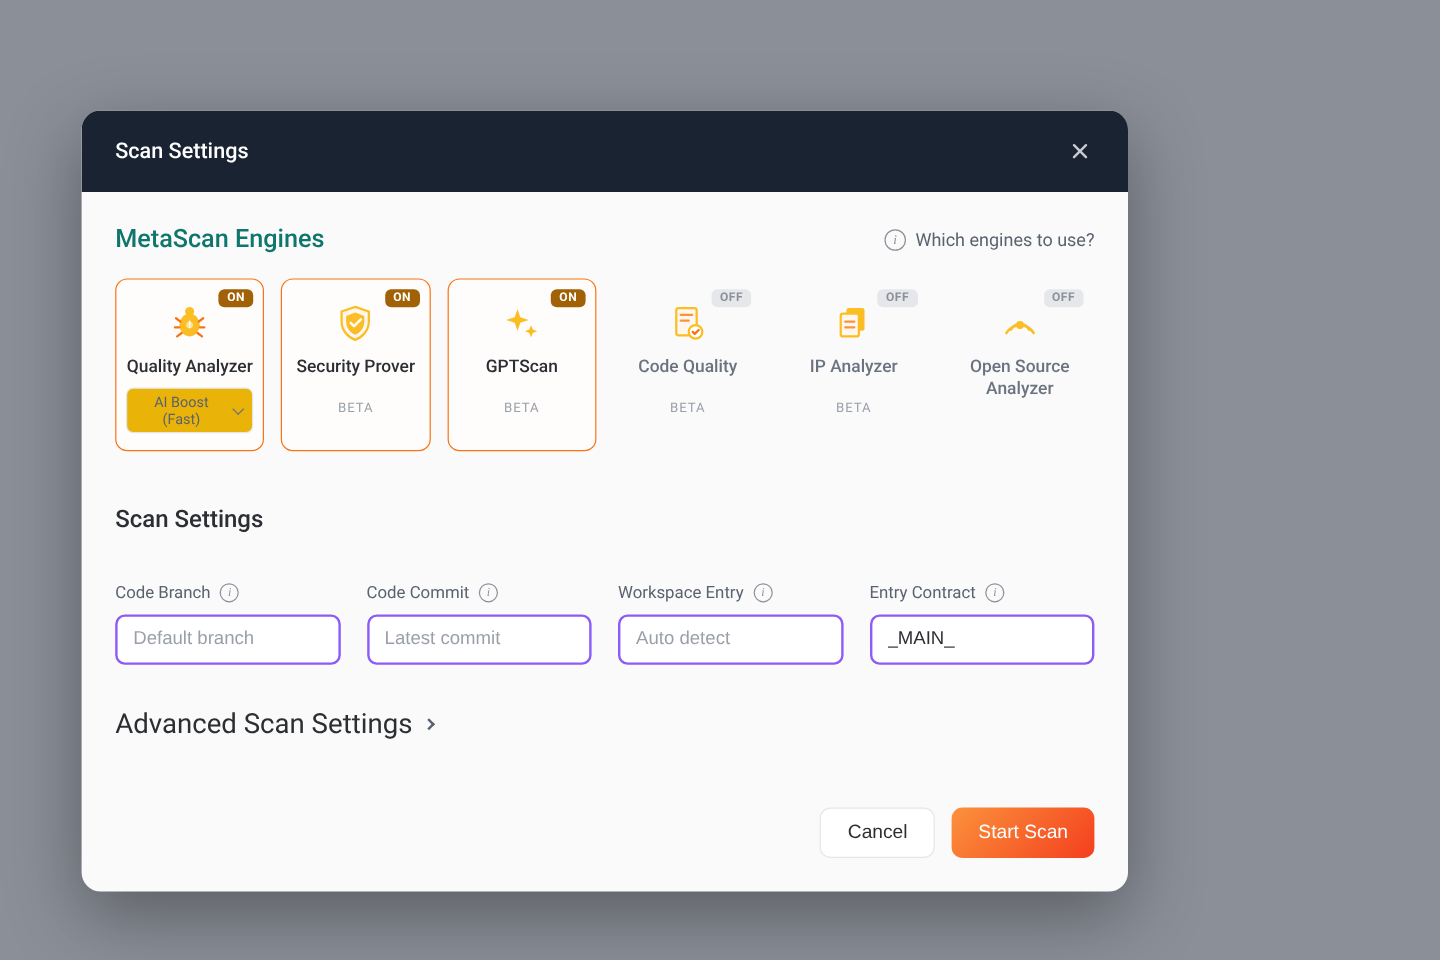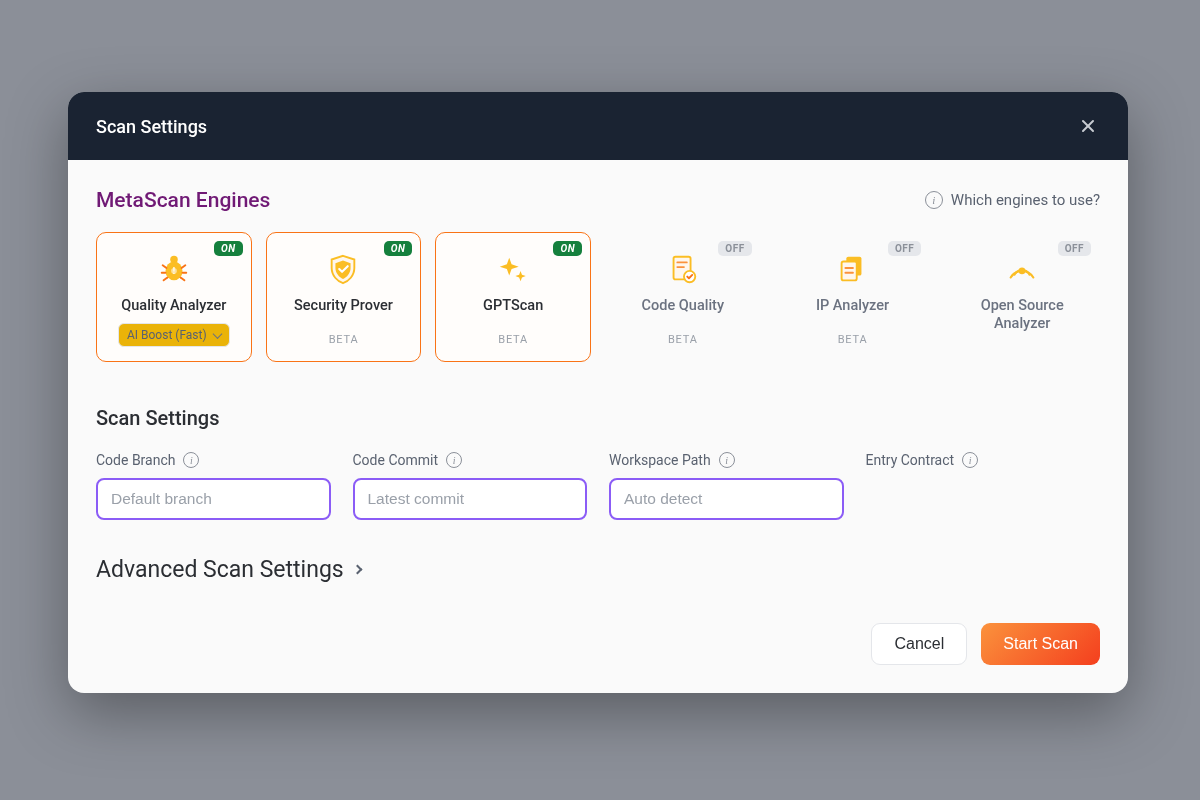--- a/index.html
+++ b/index.html
@@ -8,21 +8,21 @@
     background: #8b8f98;
     width: 1200px;
     height: 800px;
     position: relative;
     overflow: hidden;
   }
   .modal {
     position: absolute;
     left: 68px;
     top: 92px;
-    width: 1060px;
+    width: 872px;
     background: #fafafa;
     border-radius: 16px;
     overflow: hidden;
     box-shadow: 0 20px 60px rgba(0,0,0,0.35);
   }
   .modal-header {
     background: #1a2332;
     color: #fff;
     padding: 22px 28px;
     display: flex;
@@ -33,21 +33,21 @@
   .close-btn {
     background: none; border: none; cursor: pointer;
     color: #c8ccd2; font-size: 18px; width: 24px; height: 24px;
     display: flex; align-items: center; justify-content: center;
   }
   .modal-body { padding: 28px 28px 0 28px; }
   .section-row {
     display: flex; justify-content: space-between; align-items: center;
     margin-bottom: 20px;
   }
-  .section-title { font-size: 21px; font-weight: 500; color: #701a75; }
+  .section-title { font-size: 21px; font-weight: 500; color: #0f766e; }
   .help-link {
     display: inline-flex; align-items: center; gap: 8px;
     color: #5a6270; font-size: 15px; cursor: pointer;
   }
   .info-icon {
     width: 18px; height: 18px; border: 1.5px solid #8b9099;
     border-radius: 50%; display: inline-flex; align-items: center;
     justify-content: center; font-size: 11px; color: #8b9099; font-style: italic;
     font-family: Georgia, serif;
   }
@@ -62,21 +62,21 @@
     display: flex; flex-direction: column; align-items: center;
     min-height: 116px; background: #fff;
   }
   .engine-card.active { border-color: #f97316; background: #fffdfb; }
   .engine-card.inactive { border-color: transparent; background: transparent; }
   .badge {
     position: absolute; top: 8px; right: 8px;
     font-size: 10px; font-weight: 700; letter-spacing: .5px;
     padding: 2px 7px; border-radius: 5px;
   }
-  .badge.on { background: #15803d; color: #fff; font-style: italic; }
+  .badge.on { background: #a16207; color: #fff; }
   .badge.off { background: #e5e7eb; color: #8b9099; }
   .engine-icon { width: 36px; height: 36px; margin: 2px 0 10px; display:flex; align-items:center; justify-content:center; }
   .engine-name { font-size: 14.5px; color: #2b2e33; font-weight: 500; line-height: 1.25; }
   .engine-card.inactive .engine-name { color: #6b7280; }
   .engine-sub { font-size: 11px; color: #9aa0a9; letter-spacing: .8px; margin-top: 18px; }
   .boost-select {
     margin-top: 8px; font-size: 12px; color: #5a6270;
     border: 1px solid #e4e6ea; background: #eab308;
     border-radius: 6px; padding: 4px 22px 4px 8px; cursor: pointer;
     position: relative; display: inline-flex; align-items:center;
@@ -84,21 +84,21 @@
   .boost-select::after {
     content: ""; position: absolute; right: 8px; top: 50%;
     width: 6px; height: 6px; border-right: 1.5px solid #6b7280;
     border-bottom: 1.5px solid #6b7280; transform: translateY(-65%) rotate(45deg);
   }
   .settings-group { margin-bottom: 36px; }
   .settings-title { font-size: 20px; font-weight: 500; color: #2b2e33; margin-bottom: 22px; }
   .fields { display: grid; grid-template-columns: repeat(4,1fr); gap: 22px; }
   .field-label {
     display: flex; align-items: center; gap: 8px;
-    font-size: 14px; color: #5a6270; margin-bottom: 10px;
+    font-size: 14px; color: #5a6270; margin-bottom: 10px; margin-top: 20px;
   }
   .field-label .info-icon { width:16px; height:16px; font-size:10px; }
   .text-input {
     width: 100%; padding: 10px 13px; font-size: 15.5px;
     border: 2px solid #8b5cf6; border-radius: 8px; color: #2b2e33;
     background: #fff;
   }
   .text-input::placeholder { color: #9aa0a9; }
   .advanced-row {
     display: inline-flex; align-items: center; gap: 10px;
@@ -108,21 +108,21 @@
   .chevron-right {
     width: 7px; height: 7px; border-right: 2px solid #5a6270;
     border-bottom: 2px solid #5a6270; transform: rotate(-45deg);
   }
   .modal-footer {
     display: flex; justify-content: flex-end; gap: 14px;
     padding: 0 28px 28px;
   }
   .btn {
     padding: 11px 22px; font-size: 16px; font-weight: 500;
-    border-radius: 9px; cursor: pointer; border: 1px solid transparent;
+    border-radius: 9px; cursor: pointer; border: 1px solid transparent; margin-top: 16px;
   }
   .btn-secondary { background: #fff; border-color: #e4e6ea; color: #2b2e33; }
   .btn-primary {
     background: linear-gradient(135deg, #fb923c, #f43f1e);
     color: #fff; border: none;
   }
 </style>
 </head>
 <body>
 
@@ -292,31 +292,32 @@
         <div>
           <div class="field-label">
             <span>Code Commit</span>
             <span class="info-icon">i</span>
           </div>
           <input class="text-input" placeholder="Latest commit" style="">
         </div>
 
         <div>
           <div class="field-label">
-            <span>Workspace Path</span>
+            <span>Workspace Entry</span>
             <span class="info-icon">i</span>
           </div>
           <input class="text-input" placeholder="Auto detect" style="">
         </div>
 
         <div>
           <div class="field-label">
             <span>Entry Contract</span>
             <span class="info-icon">i</span>
           </div>
+          <input class="text-input" value="_MAIN_" style="">
         </div>
 
       </div>
     </div>
 
     <div class="advanced-row">
       <span>Advanced Scan Settings</span>
       <span class="chevron-right"></span>
     </div>
 

